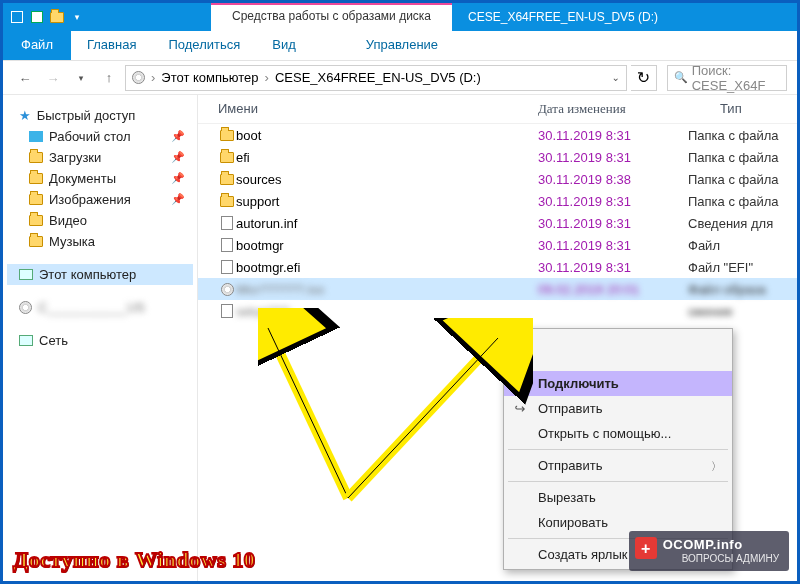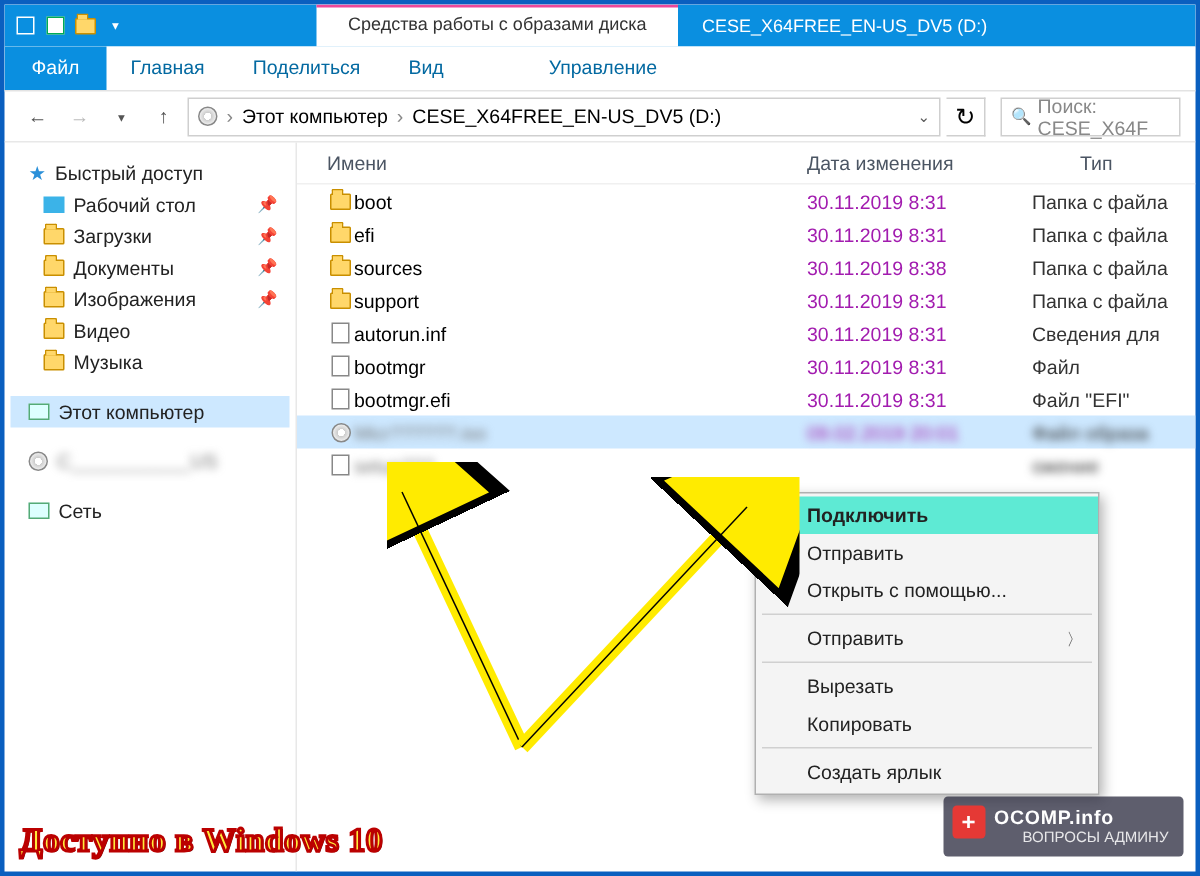--- a/index.html
+++ b/index.html
@@ -35,37 +35,37 @@
   .side-item.head { padding-left:12px; font-weight:normal; }
   .side-item .pin { position:absolute; right:8px; color:#888; font-size:11px;}
   .side-item.selected { background:#cde8ff; }
   .side-sep { height:12px; }
   .star { color:#2b90d9; }
   .mon { width:14px; height:11px; border:1px solid #5a7; background:#dff; display:inline-block;}
 
   .main { flex:1; position:relative; }
   .cols { display:flex; font-size:13px; color:#4b5563; padding:6px 0 6px 20px; border-bottom:1px solid #f0f0f0;}
   .col-name { width:320px; }
-  .col-date { width:150px; }
+  .col-date { width:150px;font-family:Liberation Serif, serif; }
   .col-type { flex:1;margin-left:32px; }
   .rows { font-size:13px; }
   .row { display:flex; align-items:center; padding:2px 0 2px 20px; height:22px;}
   .row.sel { background:#cde8ff; }
   .row .ico { width:18px; display:flex; justify-content:center; }
   .row .nm { width:302px; white-space:nowrap; overflow:hidden;}
   .row .dt { width:150px; color:#a21caf;}
   .row .tp { flex:1; color:#333; white-space:nowrap; overflow:hidden;}
   .file-ico { width:12px; height:14px; border:1px solid #888; background:#fff; display:inline-block; position:relative;}
   .disc-ico { width:13px; height:13px; border:1px solid #888; border-radius:50%; background:radial-gradient(circle,#fff 30%,#ccc 31%,#eee 70%);}
 
   
   .ctxmenu { position:absolute; left:500px; top:325px; width:230px; background:#f4f4f4; border:1px solid #b0b0b0; box-shadow:2px 3px 8px rgba(0,0,0,0.3); font-size:13px; padding:2px 0;}
   .ctx-item { padding:5px 14px 5px 34px; position:relative; color:#222;}
   .ctx-item.bold { font-weight:600; }
-  .ctx-item.sel { background:#5eead4; }
+  .ctx-item.sel { background:#c4b5fd;margin-top:40px; }
   .ctx-sep { height:1px; background:#d0d0d0; margin:3px 4px;}
   .ctx-item .lefticon { position:absolute; left:8px; top:4px; width:16px; height:16px; display:flex; align-items:center; justify-content:center; font-size:13px; color:#555;}
   .ctx-item .sub { position:absolute; right:10px; top:6px; color:#555; font-size:11px;}
 
   
   .arrow { position:absolute; pointer-events:none; }
 
   
   .caption { position:absolute; left:10px; bottom:8px; font-family:"Comic Sans MS", cursive; font-size:22px; font-weight:bold; color:#ffeb3b; -webkit-text-stroke:2px #b00; text-shadow:1px 1px 0 #600; letter-spacing:0.5px;}
 

